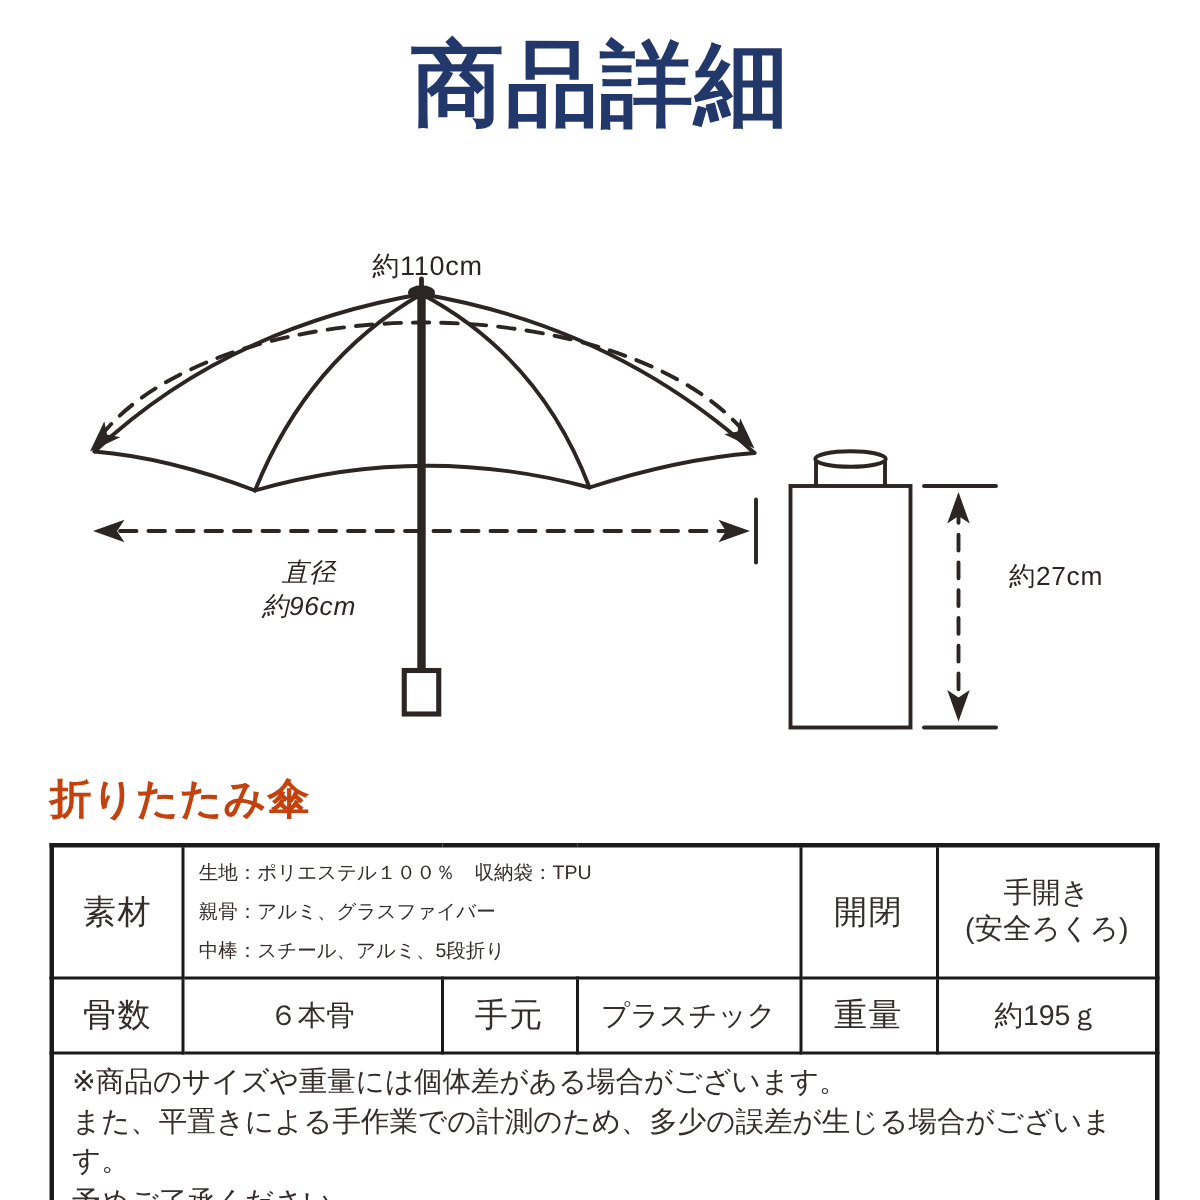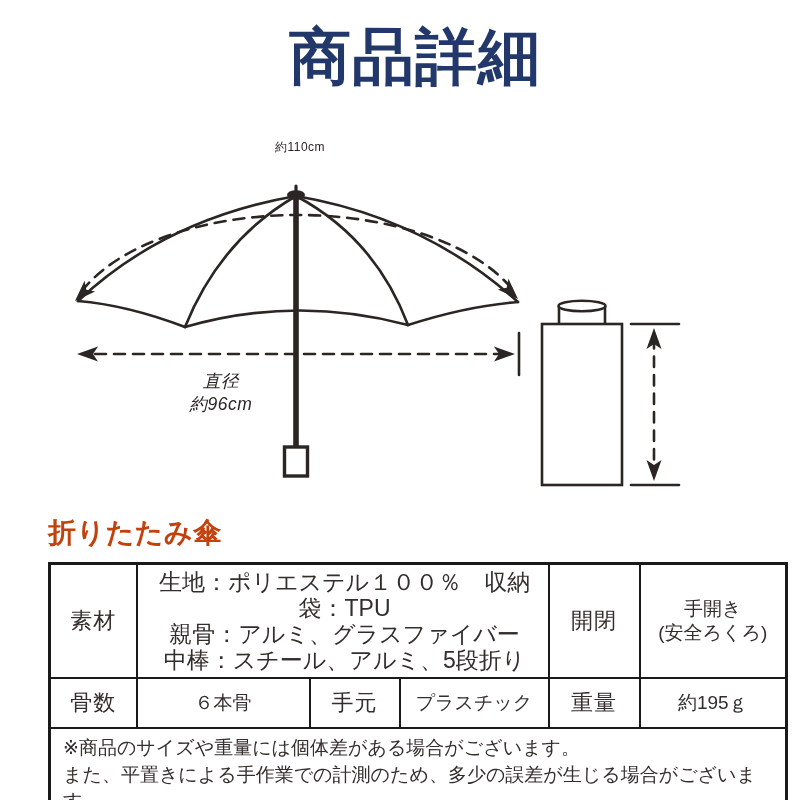--- a/index.html
+++ b/index.html
@@ -1,35 +1,35 @@
 <!DOCTYPE html>
 <html><head>
 <meta charset="utf-8">
 <style>
   html,body{margin:0;padding:0;}
   body{
     width:800px;height:800px;background:#ffffff;position:relative;overflow:hidden;
     font-family:"Liberation Sans","DejaVu Sans",sans-serif;
     color:#332d2b;
   }
-  .page{position:absolute;inset:0;width:704px;height:800px;margin-left:15px;}
+  .page{position:absolute;inset:0;width:704px;height:800px;}
 
   .title{
     position:absolute;top:24px;left:0;width:800px;
     text-align:center;font-size:62px;font-weight:bold;
     color:#23386a;letter-spacing:1px;line-height:1.05;
   }
 
   .diagram-svg{position:absolute;top:0;left:0;width:800px;height:520px;}
 
   .measure-label{
     position:absolute;text-align:center;color:#2b2523;
     font-size:17.5px;line-height:23px;letter-spacing:.5px;
   }
-  .arc-label{top:136px;left:205px;width:160px;font-size:12px;}
+  .arc-label{top:166px;left:205px;width:160px;font-size:18px;}
   .dia-label{top:370px;left:145px;width:122px;font-style:italic;}
   .len-label{top:373px;left:643px;width:122px;}
 
   .section-heading{
     position:absolute;top:514px;left:33px;
     font-size:28px;font-weight:bold;color:#c2410c;letter-spacing:.5px;
   }
 
   table.spec{
     position:absolute;top:562px;left:33px;
@@ -37,21 +37,21 @@
     border:3px solid #1a1a1a;
     font-family:"Liberation Sans","DejaVu Sans",sans-serif;
     color:#332d2b;
   }
   table.spec td{border:2px solid #1a1a1a;vertical-align:middle;}
   td.lab{text-align:center;font-size:22px;letter-spacing:1px;font-family:Liberation Serif, serif;}
   td.val{text-align:center;font-size:19px;}
   tr.r1{height:83px;}
   tr.r2{height:50px;}
   tr.r3{height:80px;}
-  td.material-cell{padding:4px 6px 4px 10px;font-size:23px;line-height:26px;text-align:center;}
+  td.material-cell{padding:4px 6px 4px 10px;font-size:13px;line-height:26px;text-align:left;}
   td.openclose-val{font-size:19px;line-height:24px;}
   td.notes-cell{padding:6px 10px 6px 12px;font-size:19px;line-height:26.5px;text-align:left;vertical-align:top;}
 </style>
 </head>
 <body>
 
 <div class="page">
 
   <div class="title">商品詳細</div>
 
@@ -98,20 +98,21 @@
       <polygon points="0,0 -21,-7.5 -16,0 -21,7.5" fill="#2b2523" stroke="none" transform="translate(639,481) rotate(90)"></polygon>
     </g>
   </svg>
 
   <div class="measure-label arc-label">約110cm</div>
   <div class="measure-label dia-label">
     <div>直径</div>
     <div>約96cm</div>
   </div>
   <div class="measure-label len-label">
+    <div>約27cm</div>
   </div>
 
   <div class="section-heading">折りたたみ傘</div>
 
   <table class="spec">
     <colgroup>
       <col style="width:87px">
         <col style="width:173px">
         <col style="width:90px">
       <col style="width:149px">

